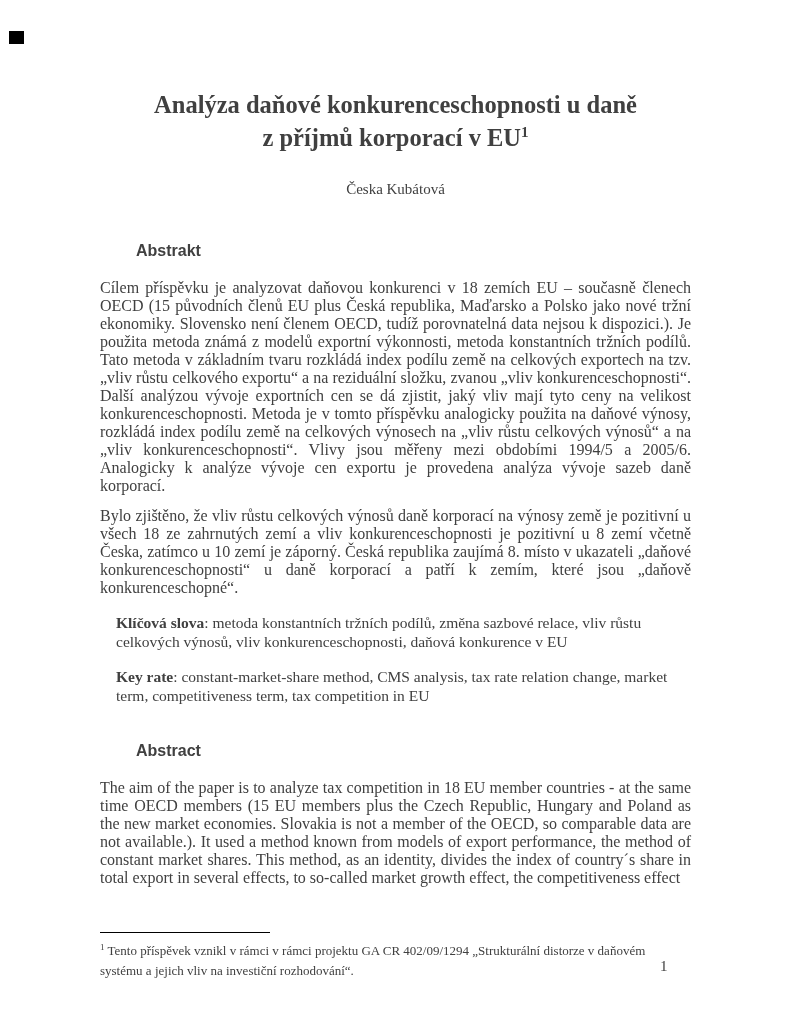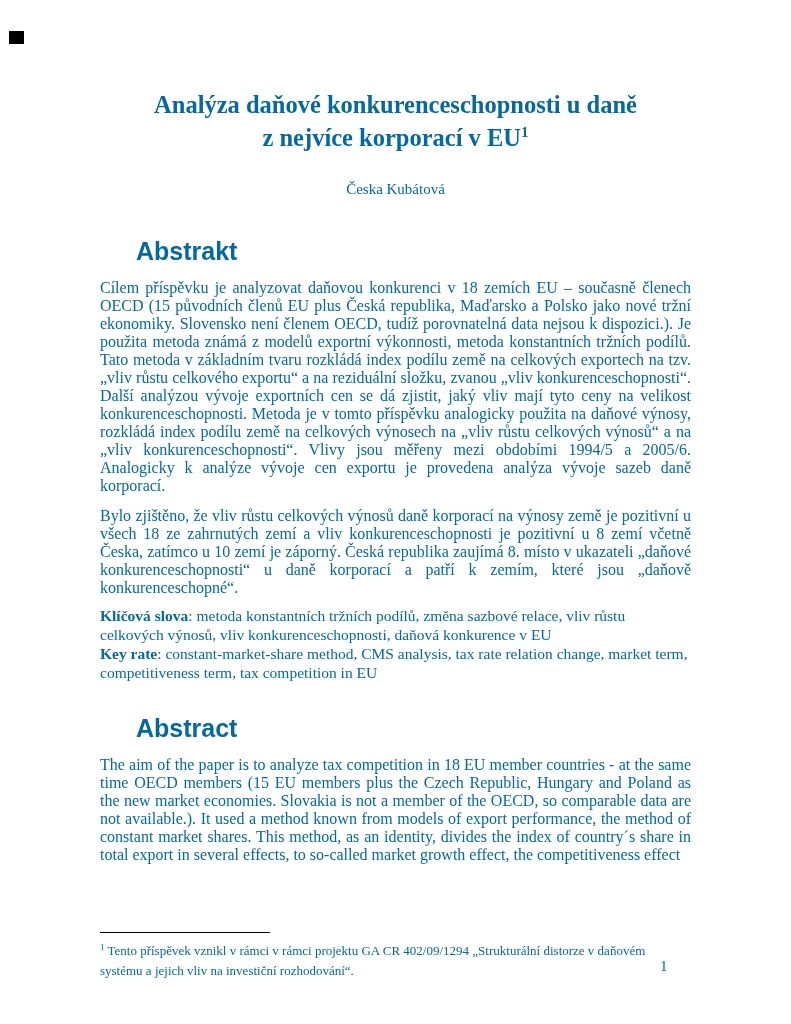--- a/index.html
+++ b/index.html
@@ -5,21 +5,21 @@
   html, body {
     margin: 0;
     padding: 0;
     background: #ffffff;
   }
   .page {
     position: relative;
     width: 791px;
     height: 1024px;
     background: #ffffff;
-    color: #0369a1;
+    color: #404040;
     font-family: "Liberation Serif", serif;
     overflow: hidden;
   }
   .corner-mark {
     position: absolute;
     left: 9px;
     top: 31px;
     width: 15px;
     height: 13px;
     background: #000000;
@@ -46,21 +46,21 @@
     margin-top: 26px;
     text-align: center;
     font-size: 15px;
     line-height: 18px;
   }
   .section-heading {
     margin: 42px 0 0 0;
     padding-left: 36px;
     font-family: "Liberation Sans", sans-serif;
     font-weight: bold;
-    font-size: 25px;
+    font-size: 16px;
     line-height: 22px;
   }
   .section-heading.en {
     margin-top: 35px;
   }
   p.body {
     margin: 17px 0 0 0;
     font-size: 16px;
     line-height: 18px;
     text-align: justify;
@@ -68,21 +68,21 @@
   p.body.cont {
     margin-top: 12px;
   }
   .keywords {
     margin-top: 9px;
     font-size: 15.5px;
     line-height: 19px;
     text-align: left;
   }
   .keywords p {
-    margin: 0;
+    margin: 16px;
   }
   .keywords .kw-label {
     font-weight: bold;
   }
   .footnote-block {
     position: absolute;
     left: 100px;
     top: 932px;
     width: 591px;
   }
@@ -112,21 +112,21 @@
 <body>
 
 <div class="page">
 
   <div class="corner-mark"></div>
 
   <div class="content">
 
     <h1 class="title">
       <span>Analýza daňové konkurenceschopnosti u daně</span><br>
-      <span>z nejvíce korporací v EU</span><sup>1</sup>
+      <span>z příjmů korporací v EU</span><sup>1</sup>
     </h1>
 
     <div class="author">Česka Kubátová</div>
 
     <h2 class="section-heading">Abstrakt</h2>
 
     <p class="body">Cílem příspěvku je analyzovat daňovou konkurenci v 18 zemích EU – současně členech OECD (15 původních členů EU plus Česká republika, Maďarsko a Polsko jako nové tržní ekonomiky. Slovensko není členem OECD, tudíž porovnatelná data nejsou k dispozici.). Je použita metoda známá z modelů exportní výkonnosti, metoda konstantních tržních podílů. Tato metoda v základním tvaru rozkládá index podílu země na celkových exportech na tzv. „vliv růstu celkového exportu“ a na reziduální složku, zvanou „vliv konkurenceschopnosti“. Další analýzou vývoje exportních cen se dá zjistit, jaký vliv mají tyto ceny na velikost konkurenceschopnosti. Metoda je v tomto příspěvku analogicky použita na daňové výnosy, rozkládá index podílu země na celkových výnosech na „vliv růstu celkových výnosů“ a na „vliv konkurenceschopnosti“. Vlivy jsou měřeny mezi obdobími 1994/5 a 2005/6. Analogicky k analýze vývoje cen exportu je provedena analýza vývoje sazeb daně korporací.</p>
     <p class="body cont">Bylo zjištěno, že vliv růstu celkových výnosů daně korporací na výnosy země je pozitivní u všech 18 ze zahrnutých zemí a vliv konkurenceschopnosti je pozitivní u 8 zemí včetně Česka, zatímco u 10 zemí je záporný. Česká republika zaujímá 8. místo v ukazateli „daňové konkurenceschopnosti“ u daně korporací a patří k zemím, které jsou „daňově konkurenceschopné“.</p>
 
     <div class="keywords">

